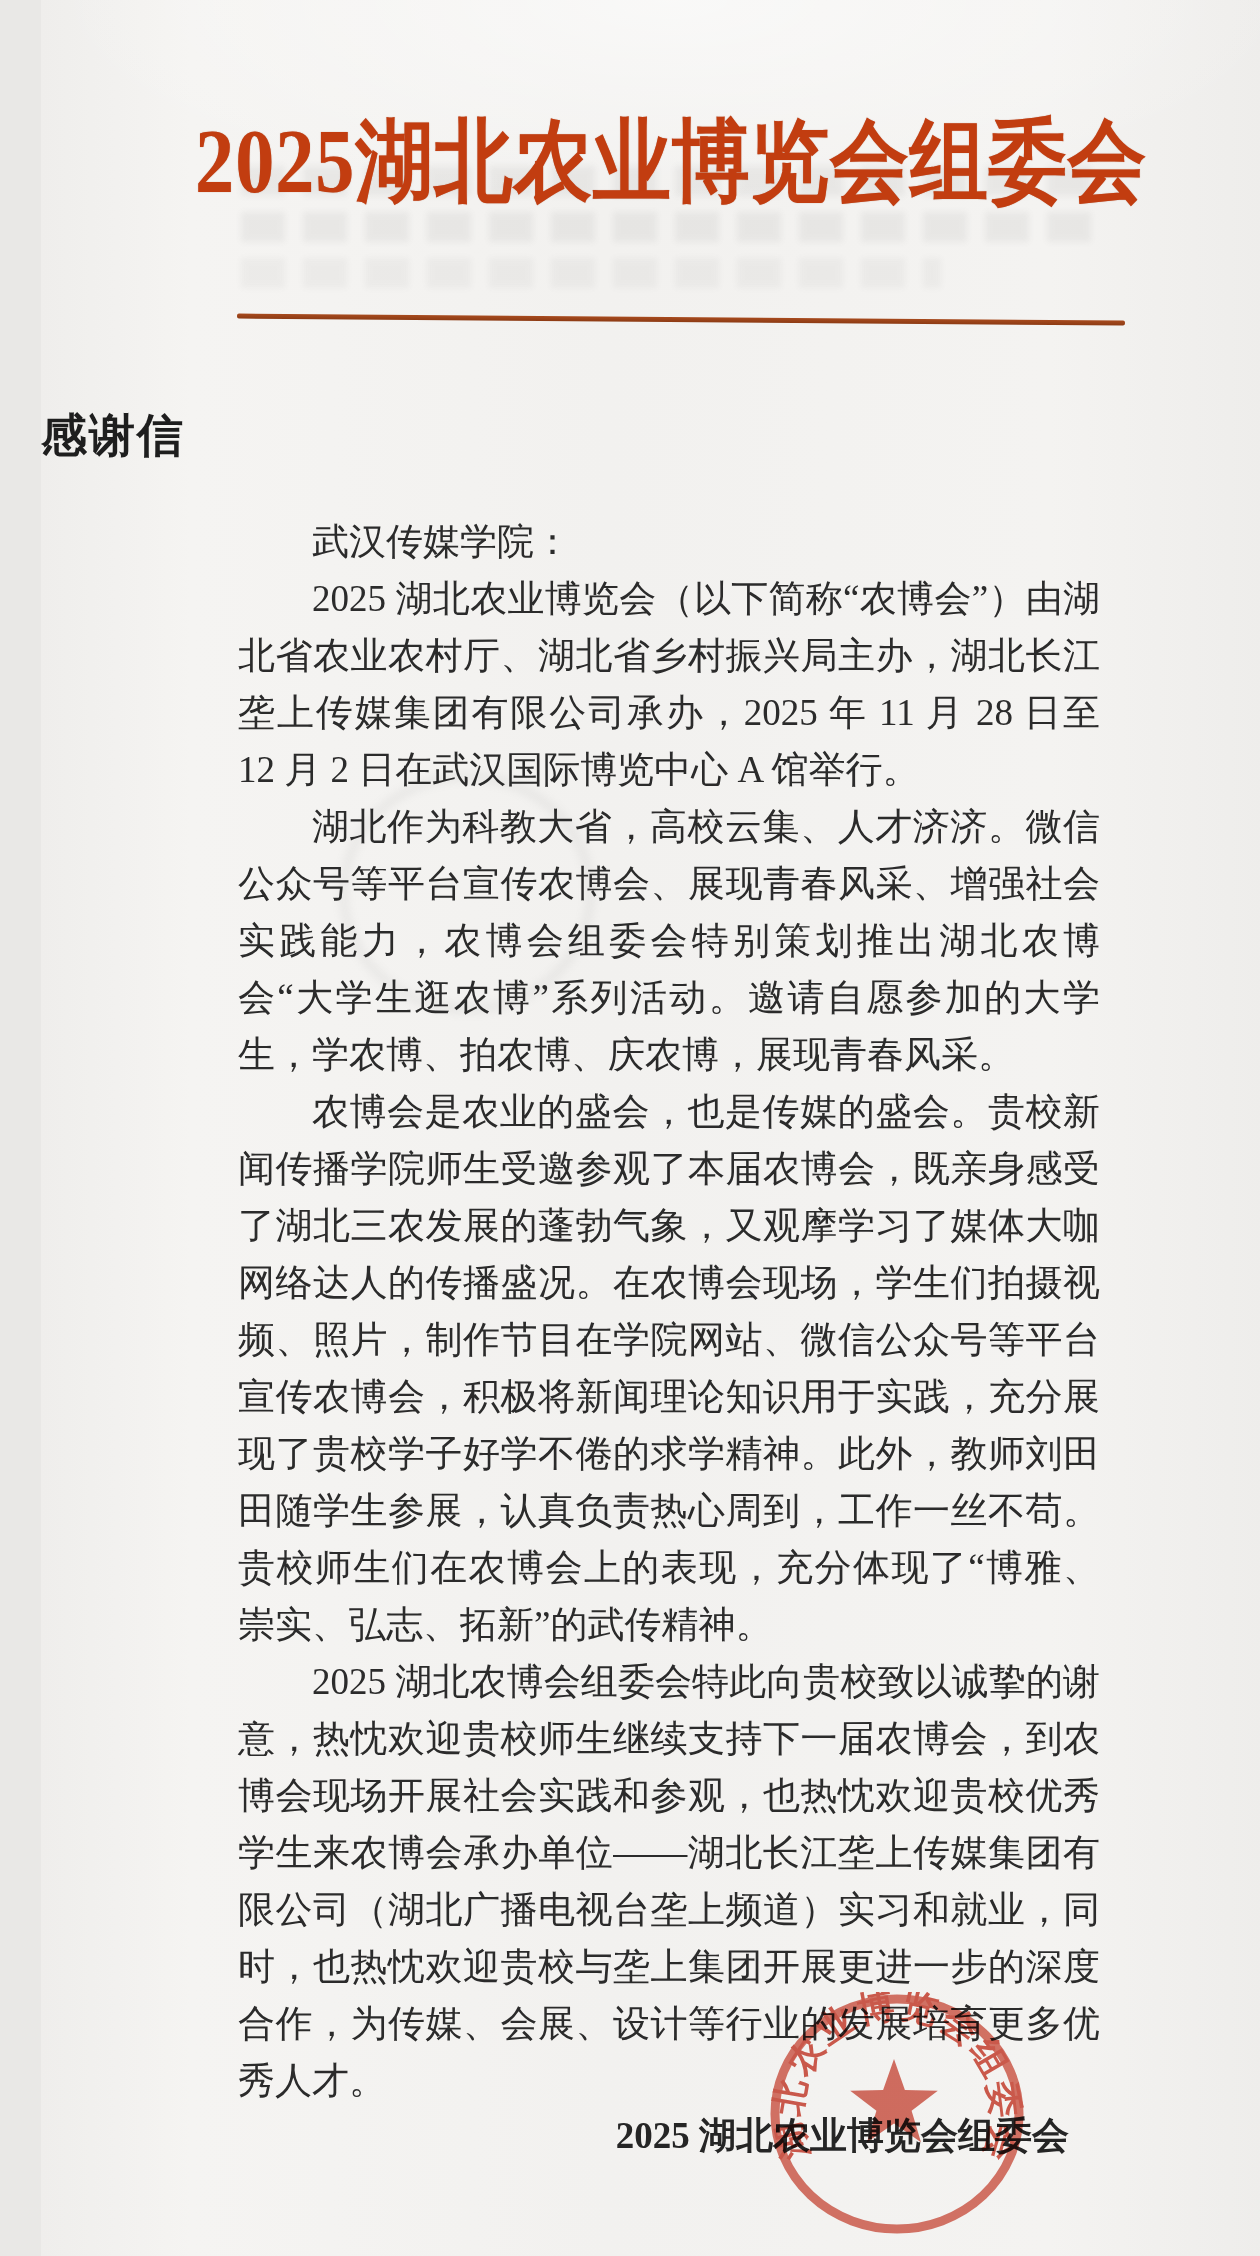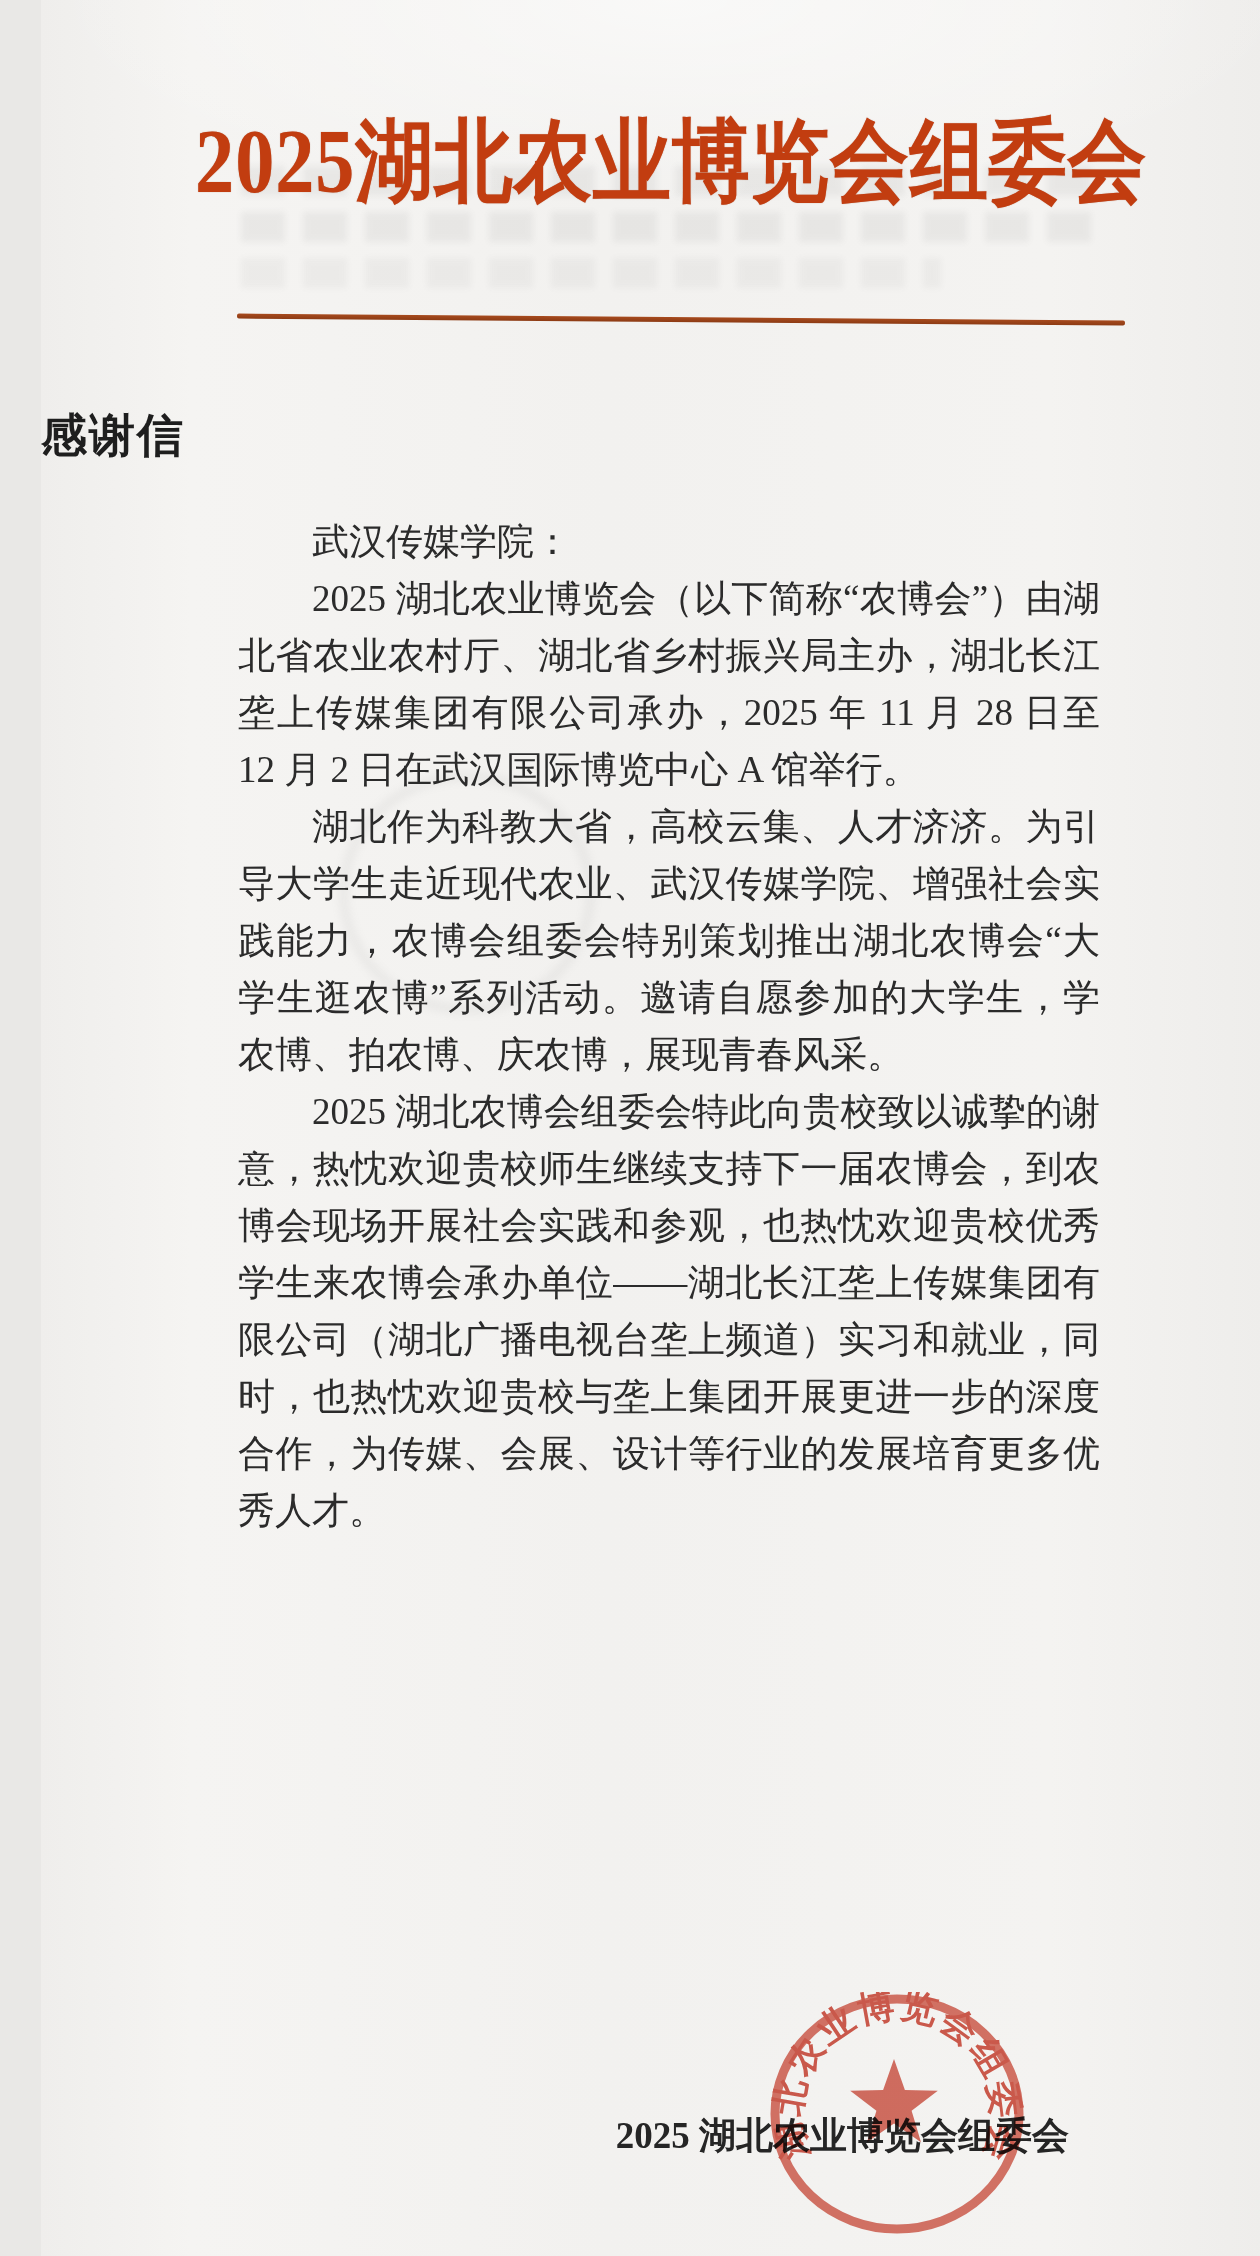--- a/index.html
+++ b/index.html
@@ -94,21 +94,22 @@
 
   <div class="letterhead">2025湖北农业博览会组委会</div>
 
   <div class="red-rule"></div>
 
   <div class="letter-title">感谢信</div>
 
   <div class="body-text">
     <p class="salutation">武汉传媒学院：</p>
     <p>2025 湖北农业博览会（以下简称“农博会”）由湖北省农业农村厅、湖北省乡村振兴局主办，湖北长江垄上传媒集团有限公司承办，2025 年 11 月 28 日至 12 月 2 日在武汉国际博览中心 A 馆举行。</p>
-    <p>湖北作为科教大省，高校云集、人才济济。为引导大学生走近现代农业、武汉传媒学院、增强社会实践能力，农博会组委会特别策划推出湖北农博会“大学生逛农博”系列活动。邀请自愿参加的大学生，学农博、拍农博、庆农博，展现青春风采。</p>
+    <p>湖北作为科教大省，高校云集、人才济济。微信公众号等平台宣传农博会、展现青春风采、增强社会实践能力，农博会组委会特别策划推出湖北农博会“大学生逛农博”系列活动。邀请自愿参加的大学生，学农博、拍农博、庆农博，展现青春风采。</p>
+    <p>农博会是农业的盛会，也是传媒的盛会。贵校新闻传播学院师生受邀参观了本届农博会，既亲身感受了湖北三农发展的蓬勃气象，又观摩学习了媒体大咖网络达人的传播盛况。在农博会现场，学生们拍摄视频、照片，制作节目在学院网站、微信公众号等平台宣传农博会，积极将新闻理论知识用于实践，充分展现了贵校学子好学不倦的求学精神。此外，教师刘田田随学生参展，认真负责热心周到，工作一丝不苟。贵校师生们在农博会上的表现，充分体现了“博雅、崇实、弘志、拓新”的武传精神。</p>
     <p>2025 湖北农博会组委会特此向贵校致以诚挚的谢意，热忱欢迎贵校师生继续支持下一届农博会，到农博会现场开展社会实践和参观，也热忱欢迎贵校优秀学生来农博会承办单位——湖北长江垄上传媒集团有限公司（湖北广播电视台垄上频道）实习和就业，同时，也热忱欢迎贵校与垄上集团开展更进一步的深度合作，为传媒、会展、设计等行业的发展培育更多优秀人才。</p>
   </div>
 
   <div class="signature-line">2025 湖北农业博览会组委会</div>
 
   <svg class="seal" viewBox="0 0 260 246">
     <defs>
       <path id="seal-arc" d="M 46.9 170 A 96 96 0 1 1 213.1 170" fill="none"></path>
     </defs>
     <ellipse cx="130" cy="122" rx="122" ry="115" fill="none" stroke="#cf4b3b" stroke-width="9" stroke-opacity="0.85"></ellipse>

